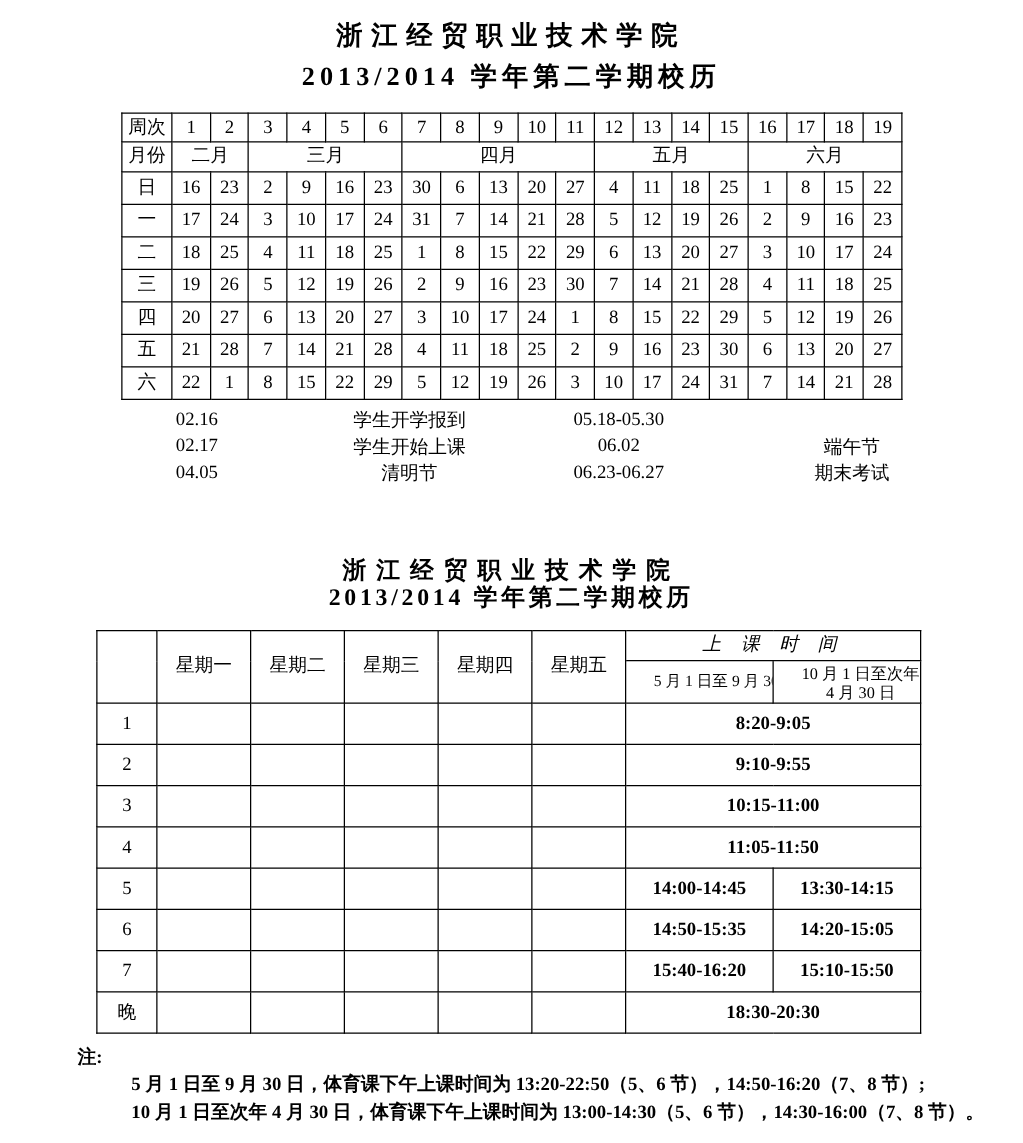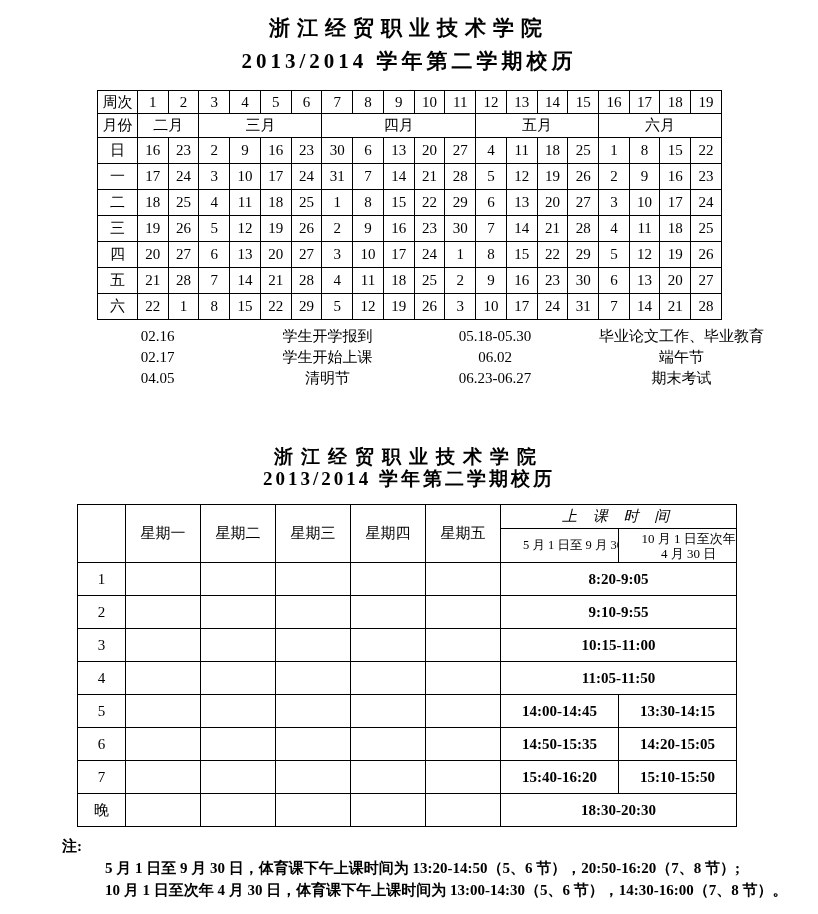--- a/index.html
+++ b/index.html
@@ -260,21 +260,20 @@
           <td>28</td>
         </tr>
       </tbody>
     </table>
 
   <div id="events">
       <div class="ev-row">
         <span>02.16</span>
         <span>学生开学报到</span>
         <span>05.18-05.30</span>
-        <span>毕业论文工作、毕业教育</span>
       </div>
       <div class="ev-row">
         <span>02.17</span>
         <span>学生开始上课</span>
         <span>06.02</span>
         <span>端午节</span>
       </div>
       <div class="ev-row">
         <span>04.05</span>
         <span>清明节</span>
@@ -382,17 +381,17 @@
           <td></td>
           <td></td>
           <td></td>
           <td colspan="2" class="time">18:30-20:30</td>
         </tr>
       </tbody>
     </table>
 
   <div id="notes">
     <div class="notes-label">注:</div>
-    <div class="note-line">5 月 1 日至 9 月 30 日，体育课下午上课时间为 13:20-14:50（5、6 节），20:50-16:20（7、8 节）;</div>
+    <div class="note-line">5 月 1 日至 9 月 30 日，体育课下午上课时间为 13:20-22:50（5、6 节），14:50-16:20（7、8 节）;</div>
     <div class="note-line">10 月 1 日至次年 4 月 30 日，体育课下午上课时间为 13:00-14:30（5、6 节），14:30-16:00（7、8 节）。</div>
   </div>
 
 </div>
 
 </body></html>

